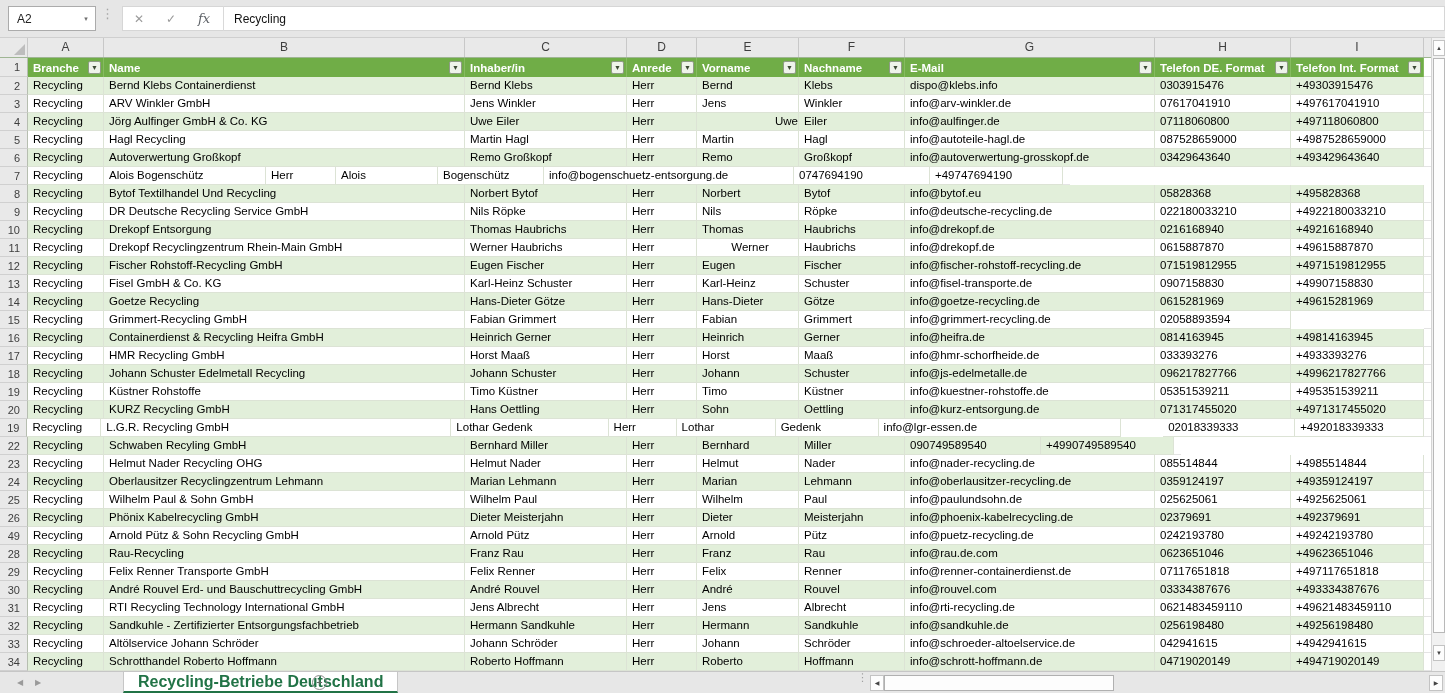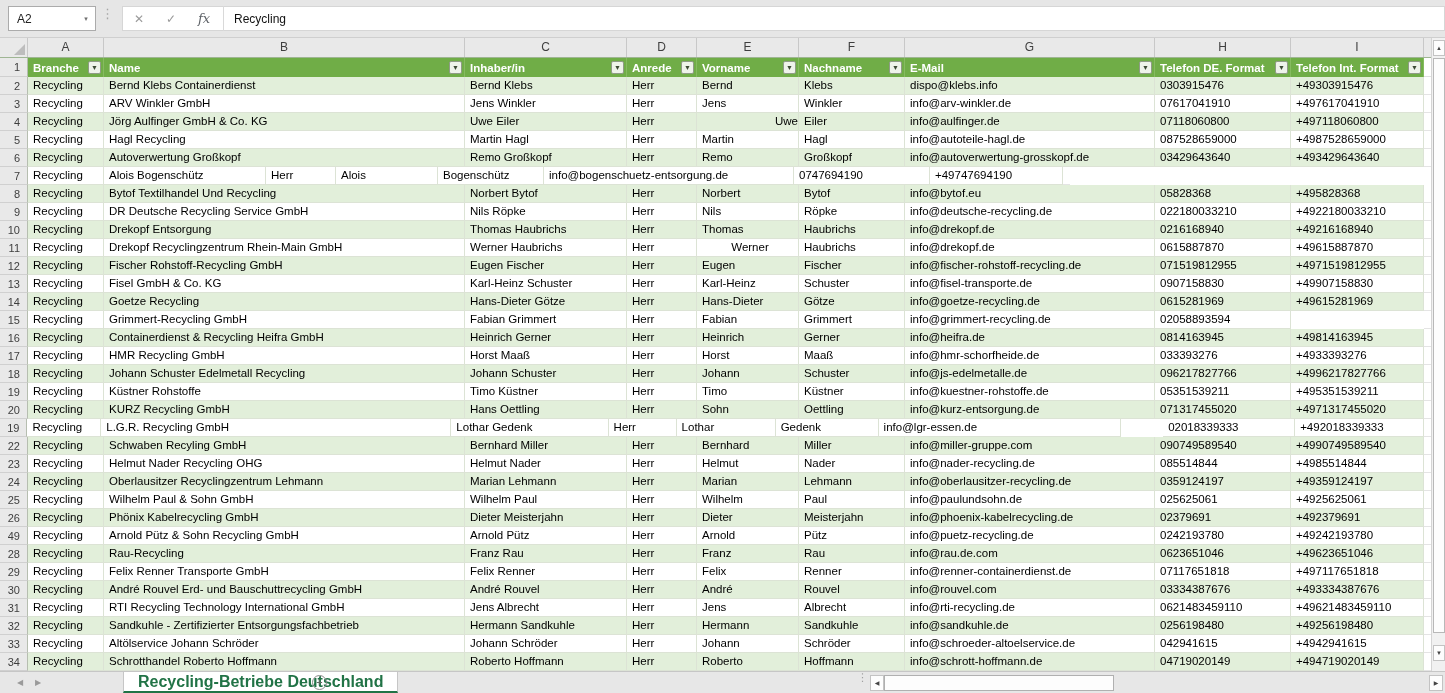--- a/index.html
+++ b/index.html
@@ -441,21 +441,20 @@
           <div class="cell-sliver"></div>
         </div>
         <div class="trow band">
           <div class="rownum">22</div>
           <div class="cell" style="width: 76px;">Recycling</div>
           <div class="cell" style="width: 361px;">Schwaben Recyling GmbH</div>
           <div class="cell" style="width: 162px;">Bernhard Miller</div>
           <div class="cell" style="width: 70px;">Herr</div>
           <div class="cell" style="width: 102px;">Bernhard</div>
           <div class="cell" style="width: 106px;">Miller</div>
-          <div class="cell" style="width: 250px;">info@miller-gruppe.com</div>
           <div class="cell" style="width: 136px;">090749589540</div>
           <div class="cell" style="width: 133px;">+4990749589540</div>
           <div class="cell-sliver"></div>
         </div>
         <div class="trow">
           <div class="rownum">23</div>
           <div class="cell" style="width: 76px;">Recycling</div>
           <div class="cell" style="width: 361px;">Helmut Nader Recycling OHG</div>
           <div class="cell" style="width: 162px;">Helmut Nader</div>
           <div class="cell" style="width: 70px;">Herr</div>

